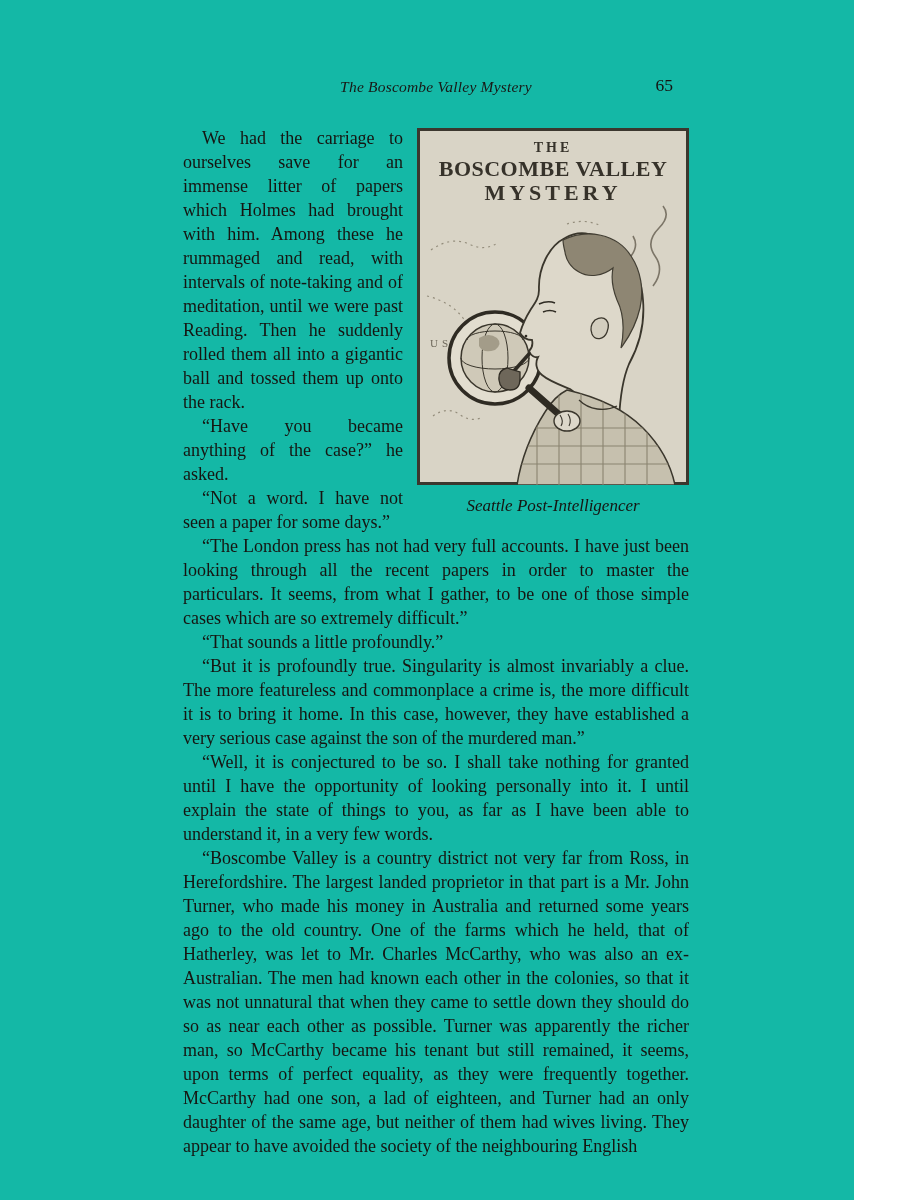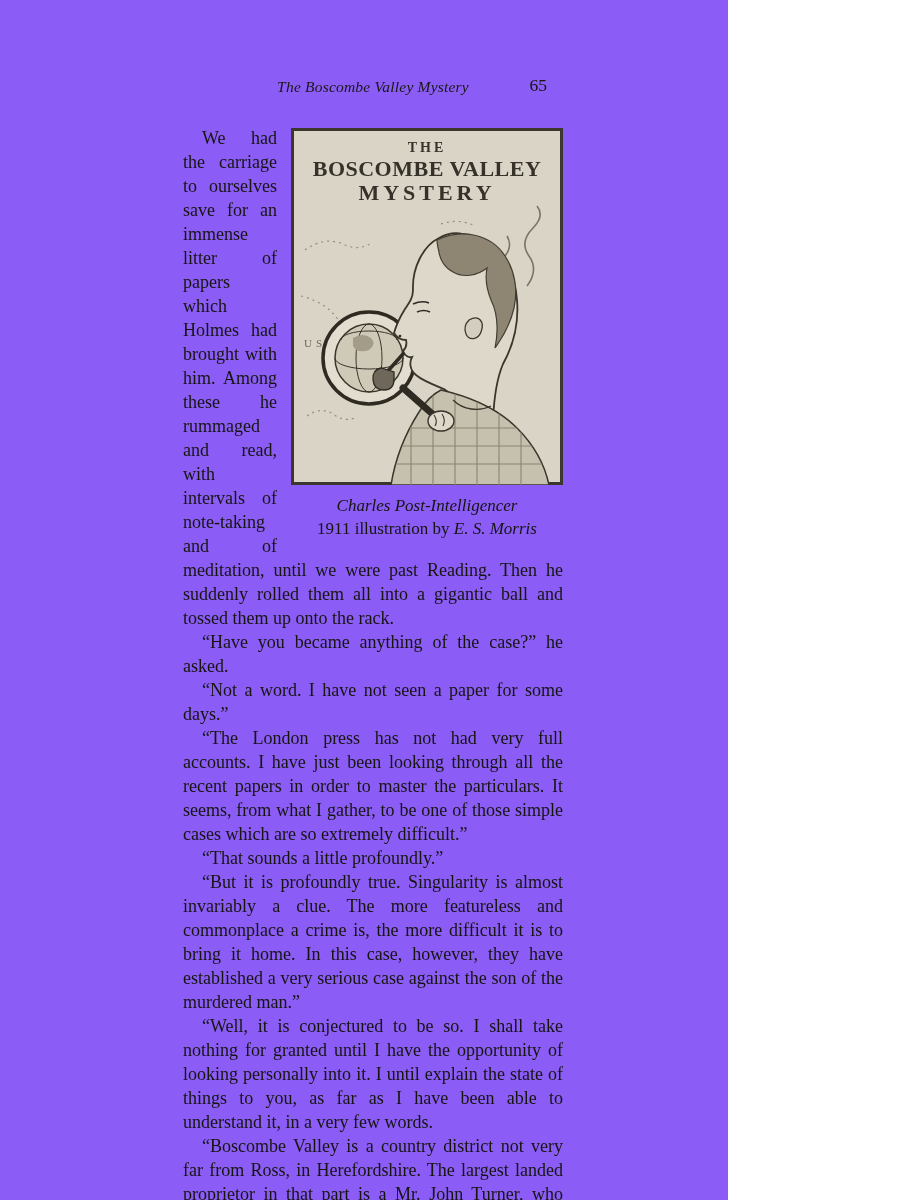--- a/index.html
+++ b/index.html
@@ -5,22 +5,22 @@
   * { margin:0; padding:0; box-sizing:border-box; }
   html, body { background:#ffffff; }
   body {
     width:900px; height:1200px;
     font-family:"Liberation Serif", serif;
     color:#151412;
     overflow:hidden;
   }
   .page {
     position:relative;
-    width:728px; height:1200px;
-    background:#8b5cf6;
+    width:854px; height:1200px;
+    background:#14b8a6;
     padding:78px 165px 0 183px;
   }
   .running-head {
     position:relative;
     height:22px;
     margin-bottom:26px;
     text-align:center;
   }
   .running-title {
     font-style:italic;
@@ -167,24 +167,21 @@
 
           <g>
             <path d="M 112 260 L 146 290" stroke="#2f2b23" stroke-width="7" stroke-linecap="round"></path>
             <ellipse cx="150" cy="293" rx="13" ry="10" fill="#ddd8ca" stroke="#3a362c" stroke-width="1.4"></ellipse>
             <path d="M 143 287 q 4 6 1 11 M 151 286 q 4 6 1 12" stroke="#3a362c" stroke-width="1.1" fill="none"></path>
           </g>
         </svg>
       </div>
       <figcaption>
         <div class="cap-line1">
-          <span class="cap-italic">Charles Post-Intelligencer</span>
-        </div>
-        <div class="cap-line2">
-          <span>1911 illustration by </span><span class="cap-italic">E. S. Morris</span>
+          <span class="cap-italic">Seattle Post-Intelligencer</span>
         </div>
       </figcaption>
     </figure>
 
     <p>We had the carriage to ourselves save for an immense litter of papers which Holmes had brought with him. Among these he rummaged and read, with intervals of note-taking and of meditation, until we were past Reading. Then he suddenly rolled them all into a gigantic ball and tossed them up onto the rack.</p>
     <p>“Have you became anything of the case?” he asked.</p>
     <p>“Not a word. I have not seen a paper for some days.”</p>
     <p>“The London press has not had very full accounts. I have just been looking through all the recent papers in order to master the particulars. It seems, from what I gather, to be one of those simple cases which are so extremely difficult.”</p>
     <p>“That sounds a little profoundly.”</p>
     <p>“But it is profoundly true. Singularity is almost invariably a clue. The more featureless and commonplace a crime is, the more difficult it is to bring it home. In this case, however, they have established a very serious case against the son of the murdered man.”</p>

